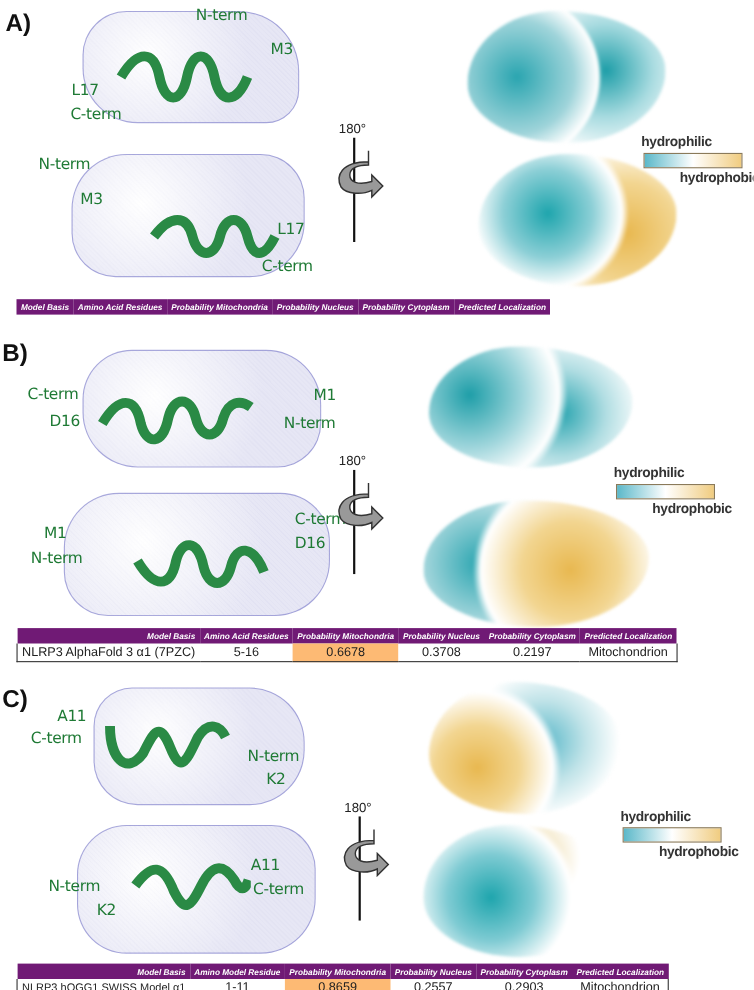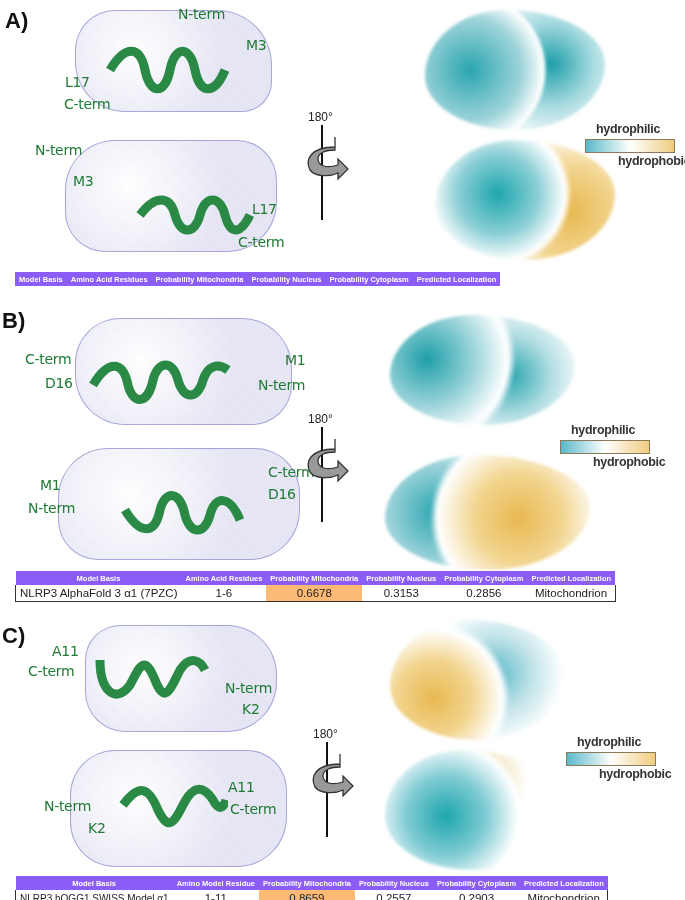--- a/index.html
+++ b/index.html
@@ -9,25 +9,25 @@
   .lbl{position:absolute;font-weight:normal;color:#1f7a35;font-size:14px;font-family:"DejaVu Sans",sans-serif;white-space:nowrap;letter-spacing:-0.3px;}
   .mesh{position:absolute;border-radius:40px;background:
     radial-gradient(circle at 30% 40%, rgba(255,255,255,.8), rgba(215,215,238,.6) 60%),
     repeating-linear-gradient(45deg, rgba(150,150,200,.12) 0 1px, transparent 1px 3px);
     border:1.5px solid rgba(120,120,200,.6);}
   .helix{position:absolute;}
   .surf{position:absolute;border-radius:45% 55% 50% 50%/55% 45% 55% 45%;filter:blur(1.5px);}
   .rot{position:absolute;width:60px;height:110px;}
   .rot .deg{position:absolute;top:0;left:8px;font-size:12px;color:#222;}
   .legend{position:absolute;width:130px;height:50px;}
-  .legend .philic{position:absolute;left:13px;top:0;font-weight:bold;font-size:12.5px;color:#333;letter-spacing:-0.3px;}
+  .legend .philic{position:absolute;left:0;top:0;font-weight:bold;font-size:12.5px;color:#333;letter-spacing:-0.3px;}
   .legend .bar{position:absolute;left:2px;top:17px;width:88px;height:12px;border:1px solid #8a7a5a;background:linear-gradient(90deg,#5bb8c9,#ffffff 50%,#f0cc80);}
   .legend .phobic{position:absolute;left:35px;top:32px;font-weight:bold;font-size:12.5px;color:#333;letter-spacing:-0.3px;}
   table.res{position:absolute;border-collapse:collapse;font-family:"Liberation Sans",sans-serif;}
-  table.res th{background:#8b5cf6;color:#fff;font-size:7.5px;font-weight:bold;padding:2px 4px;height:10px;text-align:center;white-space:nowrap;}
+  table.res th{background:#701a75;color:#fff;font-size:7.5px;font-weight:bold;padding:2px 4px;height:10px;text-align:right;white-space:nowrap;font-style:italic;}
   table.res td{font-size:11.5px;color:#222;padding:1px 4px;height:14px;text-align:center;white-space:nowrap;border-bottom:1px solid #333;}
   table.res tr.body td:first-child{border-left:1px solid #333;}
   table.res tr.body td:last-child{border-right:1px solid #333;}
   td.hl{background:#fdba74;}
 </style>
 </head>
 <body>
 
 <div class="panel" style="top:0;height:300px;">
   <div class="panel-letter" style="left:5px;top:8px;">A)</div>
@@ -124,24 +124,24 @@
         <tr>
       <th>Model Basis</th>
       <th>Amino Acid Residues</th>
       <th>Probability Mitochondria</th>
       <th>Probability Nucleus</th>
       <th>Probability Cytoplasm</th>
       <th>Predicted Localization</th>
     </tr>
     <tr class="body">
       <td style="text-align:left;">NLRP3 AlphaFold 3 α1 (7PZC)</td>
-      <td>1-6</td>
+      <td>5-16</td>
       <td class="hl">0.6678</td>
-      <td>0.3153</td>
-      <td>0.2856</td>
+      <td>0.3708</td>
+      <td>0.2197</td>
       <td>Mitochondrion</td>
     </tr>
   </tbody>
     </table>
 </div>
 
 <div class="panel" style="top:605px;height:295px;">
   <div class="panel-letter" style="left:2px;top:18px;">C)</div>
 
   <div class="mesh" style="left:85px;top:20px;width:190px;height:105px;border-radius:35px 50px 50px 40px;"></div>

